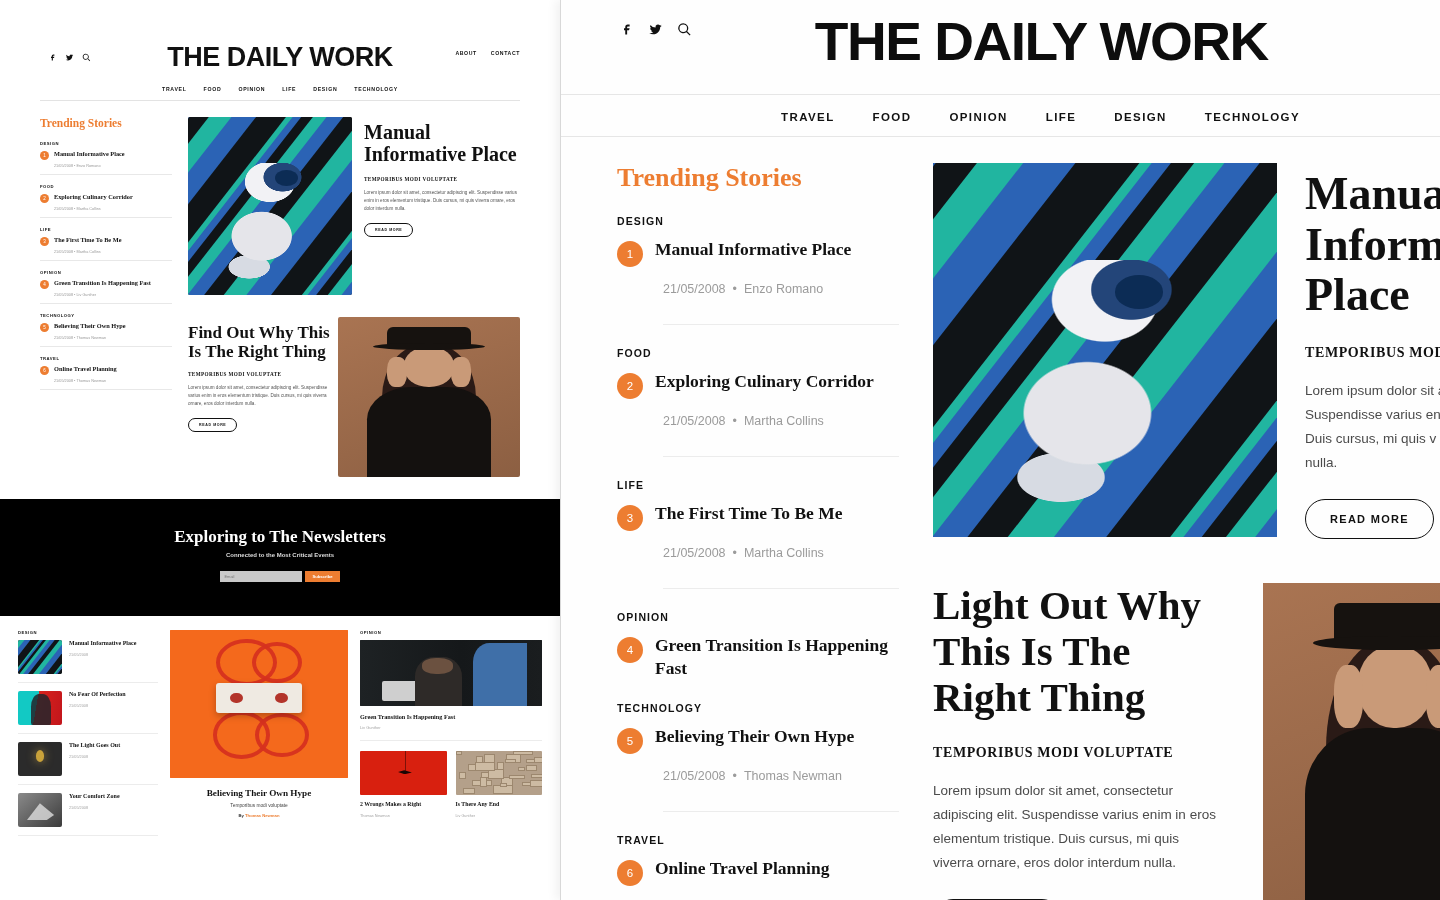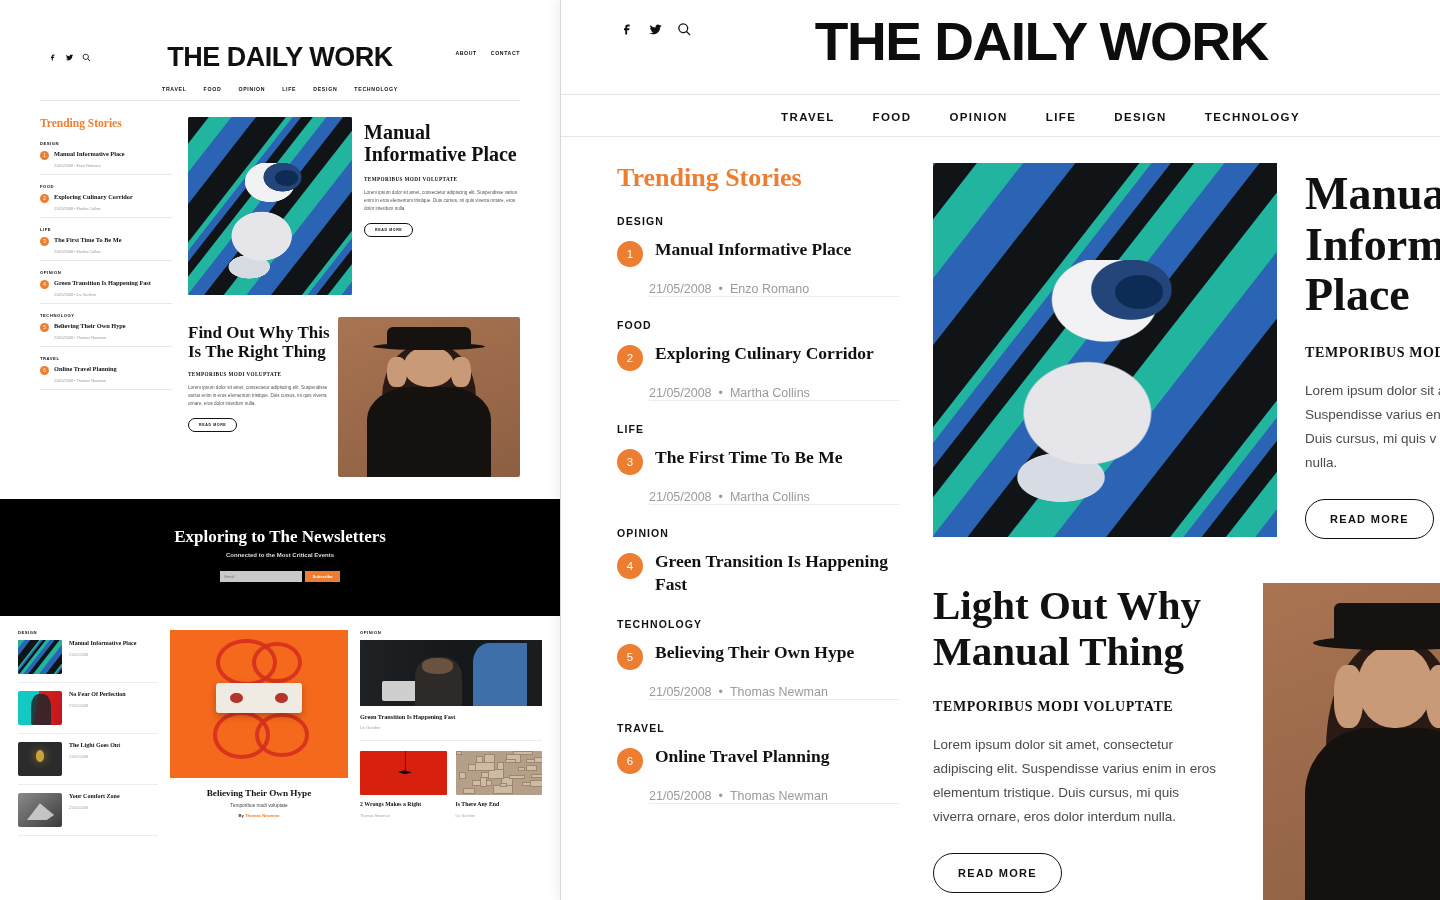--- a/index.html
+++ b/index.html
@@ -127,21 +127,21 @@
   .z-trending { color:#ed7d31; font-family:"Liberation Serif", serif; font-weight:700; font-size:26px; margin-bottom:22px; }
   .z-item { margin-bottom:22px; }
   .z-cat { font-size:10.5px; font-weight:700; letter-spacing:1.1px; color:#111; margin-bottom:11px; }
   .z-row { display:flex; gap:12px; align-items:flex-start; }
   .z-num {
     width:26px; height:26px; border-radius:50%; background:#ed7d31; color:#fff;
     font-size:11.5px; display:flex; align-items:center; justify-content:center;
     flex:0 0 26px; margin-top:3px; font-family:"Liberation Sans", sans-serif;
   }
   .z-ttl { font-family:"Liberation Serif", serif; font-weight:700; font-size:17.5px; line-height:1.3; color:#111; }
-  .z-meta { font-size:12.5px; color:#9b9b9b; margin-top:15px; margin-left:32px; padding-bottom:0; border-bottom:1px solid #ececec; }
+  .z-meta { font-size:12.5px; color:#9b9b9b; margin-top:15px; margin-left:46px; padding-bottom:28px; border-bottom:1px solid #ececec; }
   .z-meta .dot { padding:0 7px; }
 
   .z-right { flex:1; position:relative; }
   .z-feat1 { display:flex; gap:28px; }
   .z-img1 { width:344px; height:374px; flex:0 0 344px; position:relative; overflow:hidden; }
   .z-feat1-txt { flex:1; padding-top:6px; }
   .z-h1 { font-family:"Liberation Serif", serif; font-weight:700; font-size:46px; line-height:1.1; color:#111; white-space:nowrap; }
   .z-kicker { font-family:"Liberation Serif", serif; font-weight:700; font-size:14px; letter-spacing:.6px; color:#111; margin-top:24px; white-space:nowrap;}
   .z-para { font-size:13.5px; line-height:1.78; color:#4b4b4b; margin-top:18px; }
   .z-btn {
@@ -662,21 +662,22 @@
             <div class="z-h1">Place</div>
             <div class="z-kicker">TEMPORIBUS MODI VOLUPTA</div>
             <div class="z-para">Lorem ipsum dolor sit amet, co elit. Suspendisse varius enim in tristique. Duis cursus, mi quis v dolor interdum nulla.</div>
             <div class="z-btn">READ MORE</div>
           </div>
         </div>
 
         <div class="z-feat2">
           <div class="z-feat2-txt">
             <div class="z-h2">Light Out Why</div>
-            <div class="z-h2">Manual Thing</div>
+            <div class="z-h2">This Is The</div>
+            <div class="z-h2">Right Thing</div>
             <div class="z-kicker">TEMPORIBUS MODI VOLUPTATE</div>
             <div class="z-para">Lorem ipsum dolor sit amet, consectetur adipiscing elit. Suspendisse varius enim in eros elementum tristique. Duis cursus, mi quis viverra ornare, eros dolor interdum nulla.</div>
             <div class="z-btn">READ MORE</div>
           </div>
           <div class="z-img2">
             <div class="art-hat">
                 <div class="hair"></div>
                 <div class="face"></div>
                 <div class="hat"></div>
                 <div class="brim"></div>

